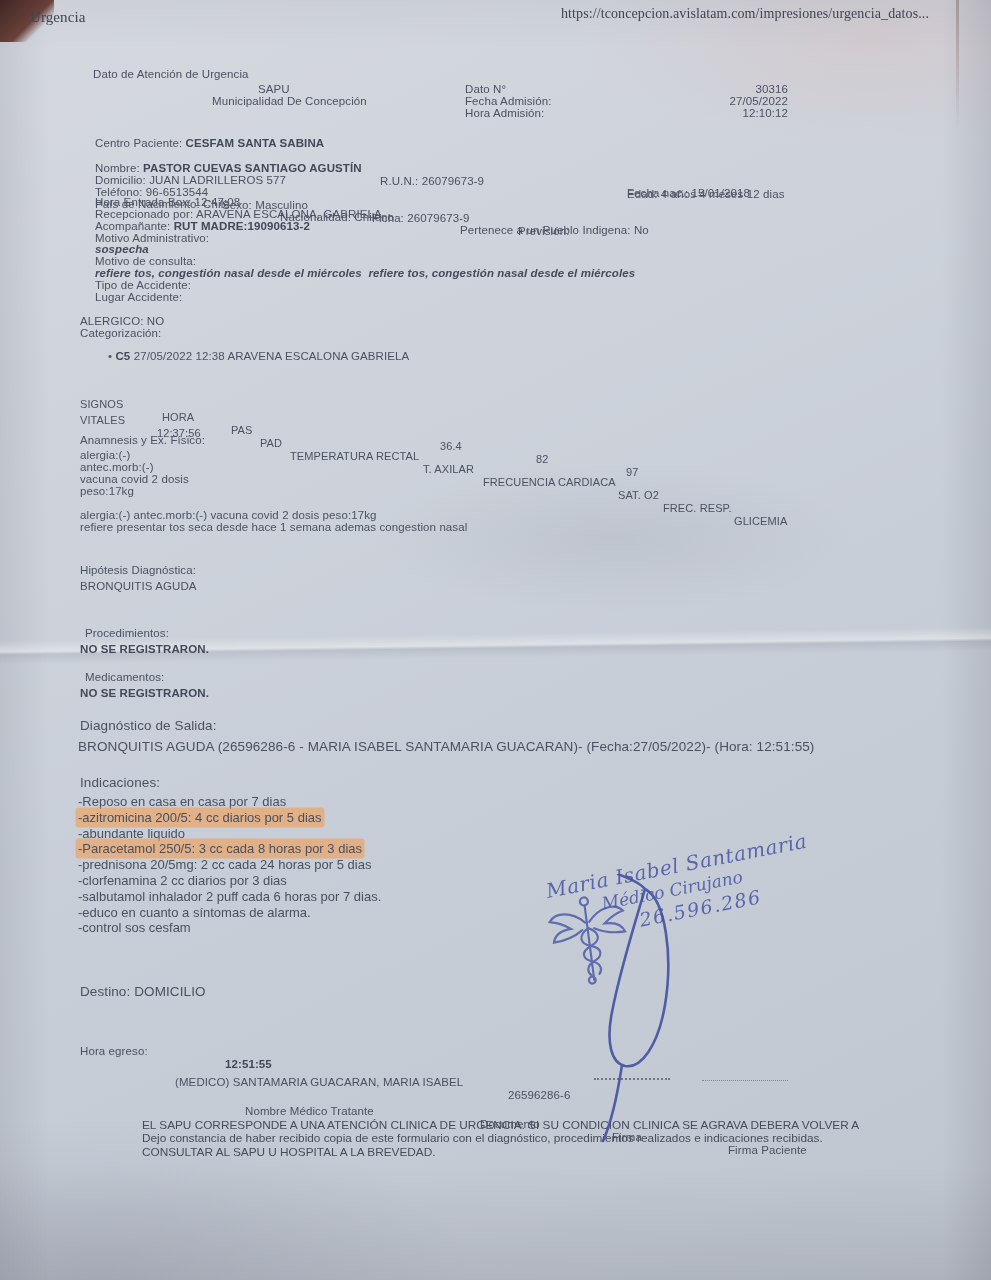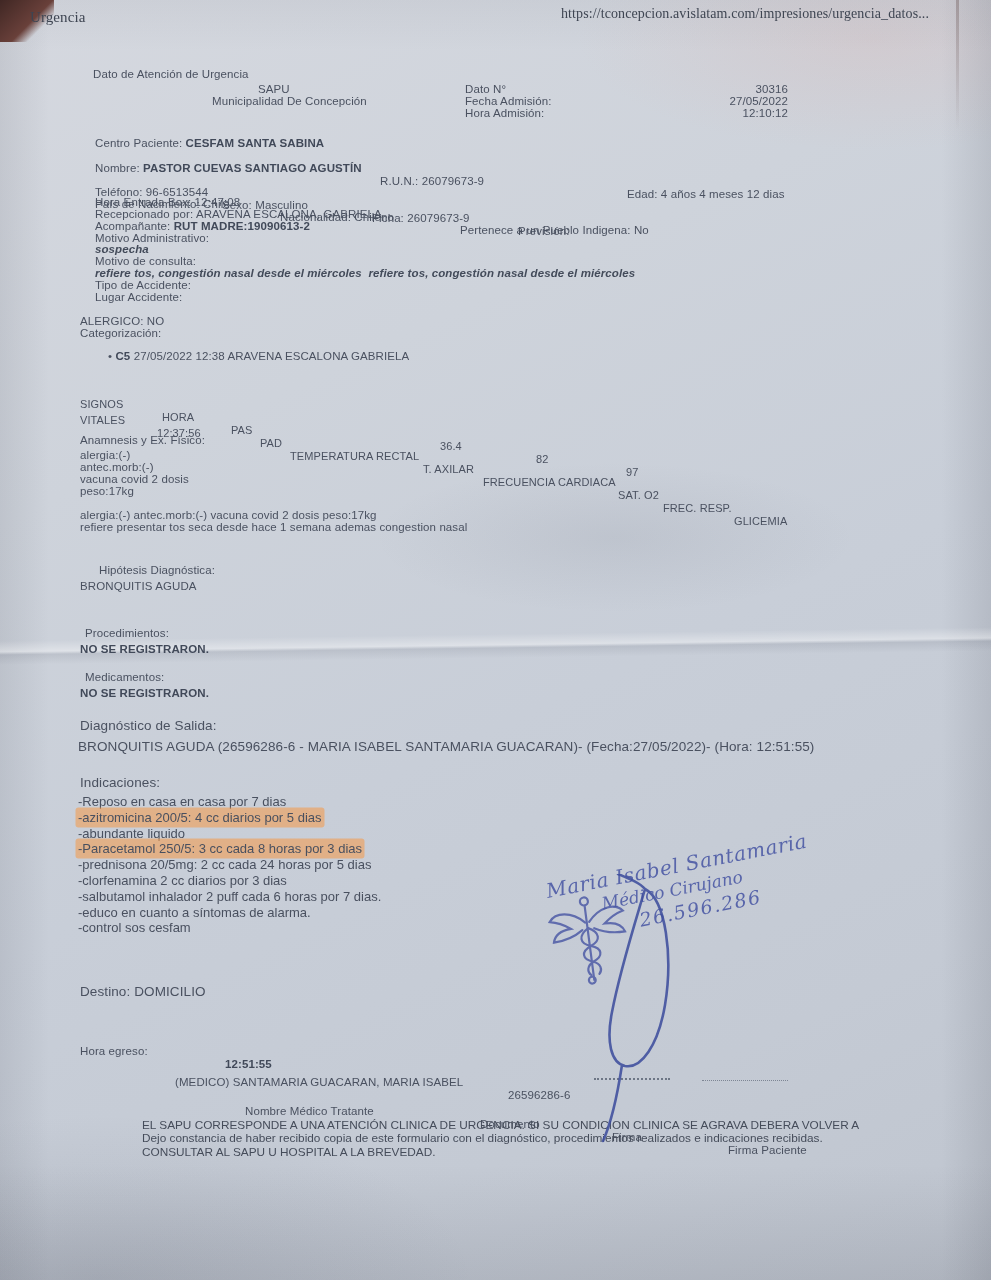--- a/index.html
+++ b/index.html
@@ -72,20 +72,24 @@
   <div class="t" style="left:640px; top:83px;"><span class="ralign">30316</span></div>
   <div class="t" style="left:640px; top:95px;"><span class="ralign">27/05/2022</span></div>
   <div class="t" style="left:640px; top:107px;"><span class="ralign">12:10:12</span></div>
 
   <div class="t" style="left:95px; top:137px;"><span>Centro Paciente:</span> <span class="b">CESFAM SANTA SABINA</span></div>
   <div class="t" style="left:0; top:149px; width:100%;padding-left:38px;">
     <span class="at" style="left:95px;"><span>Nombre:</span> <span class="b">PASTOR CUEVAS SANTIAGO AGUSTÍN</span></span>
     <span class="at" style="left:380px;">R.U.N.: 26079673-9</span>
     <span class="at" style="left:627px;">Edad: 4 años 4 meses 12 dias</span>
   </div>
+  <div class="t" style="left:0; top:161px; width:100%;">
+    <span class="at" style="left:95px;"><span>Domicilio:</span> <span>JUAN LADRILLEROS 577</span></span>
+    <span class="at" style="left:627px;">Fecha nac.: 15/01/2018</span>
+  </div>
   <div class="t" style="left:0; top:173px; width:100%;padding-left:14px;">
     <span class="at" style="left:95px;">Teléfono: 96-6513544</span>
     <span class="at" style="left:222px;">Sexo: Masculino</span>
     <span class="at" style="left:372px;">Ficha: 26079673-9</span>
     <span class="at" style="left:518px;">Previsión:</span>
   </div>
   <div class="t" style="left:0; top:185px; width:100%;">
     <span class="at" style="left:95px;">País de Nacimiento: Chile</span>
     <span class="at" style="left:280px;">Nacionalidad: Chileno</span>
     <span class="at" style="left:460px;">Pertenece a un Pueblo Indigena: No</span>
@@ -126,21 +130,21 @@
 
   <div class="t" style="left:80px; top:434px;">Anamnesis y Ex. Físico:</div>
   <div class="t" style="left:80px; top:449px;">alergia:(-)</div>
   <div class="t" style="left:80px; top:461px;">antec.morb:(-)</div>
   <div class="t" style="left:80px; top:473px;">vacuna covid 2 dosis</div>
   <div class="t" style="left:80px; top:485px;">peso:17kg</div>
 
   <div class="t" style="left:80px; top:509px;">alergia:(-) antec.morb:(-) vacuna covid 2 dosis peso:17kg</div>
   <div class="t" style="left:80px; top:521px;">refiere presentar tos seca desde hace 1 semana ademas congestion nasal</div>
 
-  <div class="t" style="left:80px; top:564px;margin-left:19px;">Hipótesis Diagnóstica:</div>
+  <div class="t" style="left:80px; top:564px;">Hipótesis Diagnóstica:</div>
   <div class="t" style="left:80px; top:580px;">BRONQUITIS AGUDA</div>
 
   <div class="t" style="left:85px; top:627px;">Procedimientos:</div>
   <div class="t b" style="left:80px; top:643px;">NO SE REGISTRARON.</div>
   <div class="t" style="left:85px; top:671px;">Medicamentos:</div>
   <div class="t b" style="left:80px; top:687px;">NO SE REGISTRARON.</div>
 
   <div class="t big" style="left:80px; top:719px;">Diagnóstico de Salida:</div>
   <div class="t big" style="left:78px; top:740px;">BRONQUITIS AGUDA (26596286-6 - MARIA ISABEL SANTAMARIA GUACARAN)- (Fecha:27/05/2022)- (Hora: 12:51:55)</div>
 

